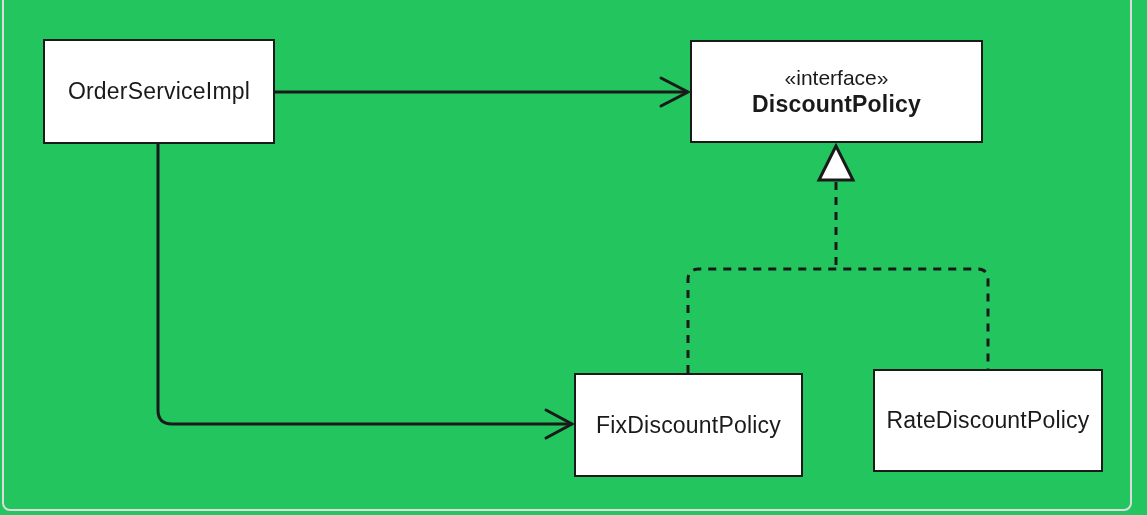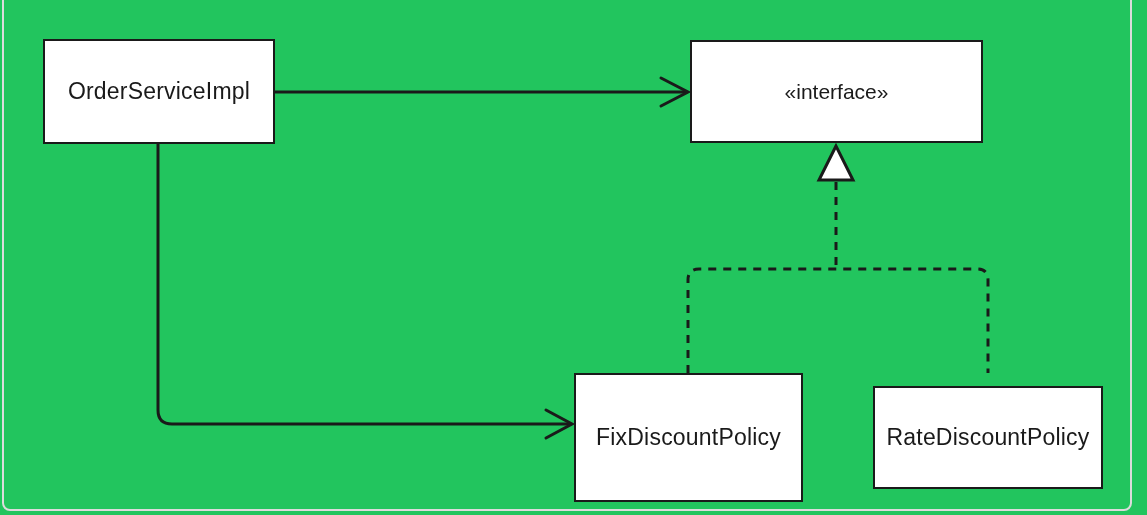--- a/index.html
+++ b/index.html
@@ -84,25 +84,26 @@
       <path d="M836 146 L819 180 L853 180 Z" fill="#ffffff" stroke-linejoin="miter"></path>
     </g>
   </svg>
 
   <div class="uml-node" style="left:43px; top:39px; width:232px; height:105px;">
     <div class="node-label">OrderServiceImpl</div>
   </div>
 
   <div class="uml-node" style="left:690px; top:40px; width:293px; height:103px;">
     <div class="node-stereotype">«interface»</div>
+    <div class="node-label bold">DiscountPolicy</div>
   </div>
 
-  <div class="uml-node" style="left:574px; top:373px; width:229px; height:129px;">
+  <div class="uml-node" style="left:574px; top:373px; width:229px; height:104px;">
     <div class="node-label">FixDiscountPolicy</div>
   </div>
 
-  <div class="uml-node" style="left:873px; top:386px; width:230px; height:103px;">
+  <div class="uml-node" style="left:873px; top:369px; width:230px; height:103px;">
     <div class="node-label">RateDiscountPolicy</div>
   </div>
 
   <div class="panel-frame"></div>
 
 </div>
 
 </body></html>

